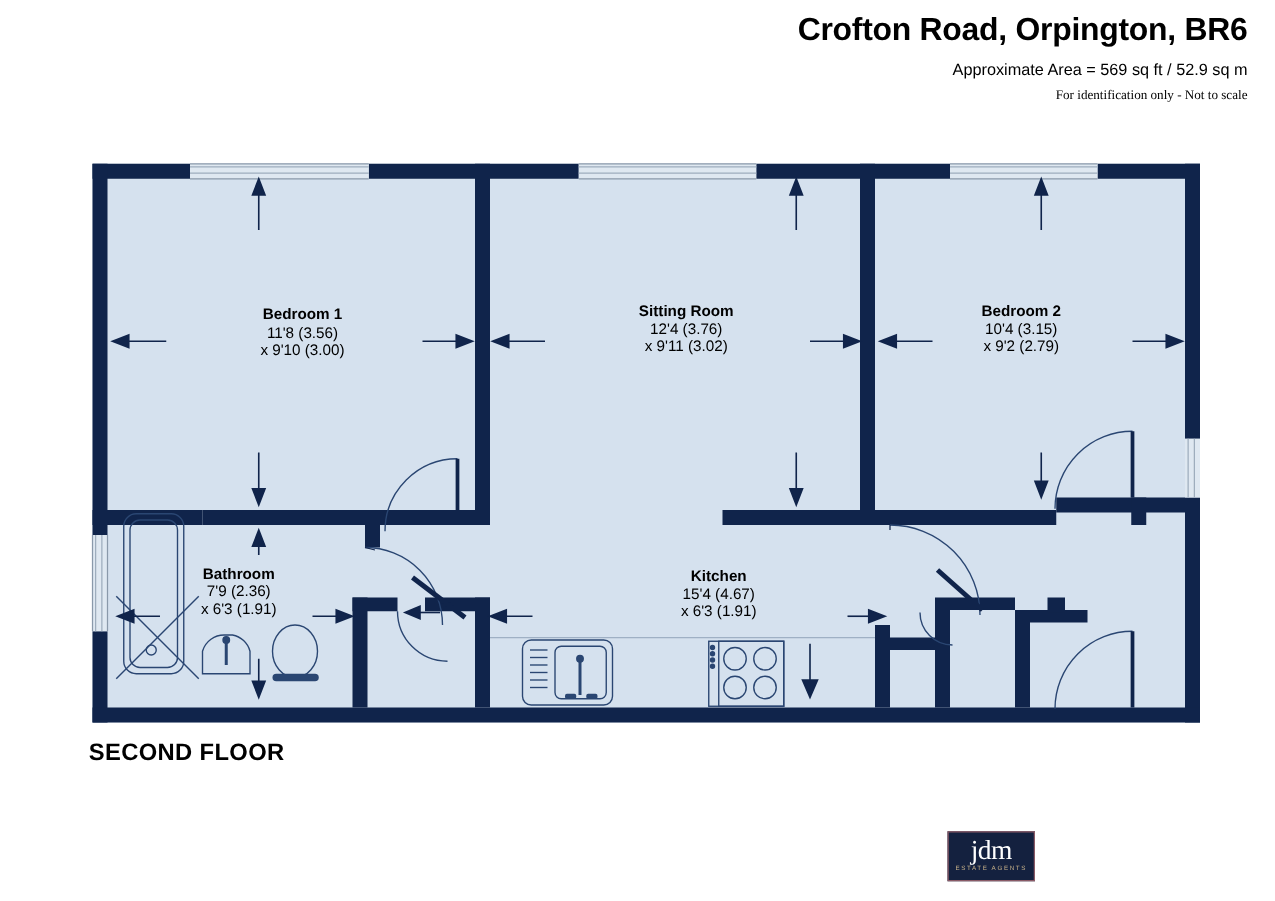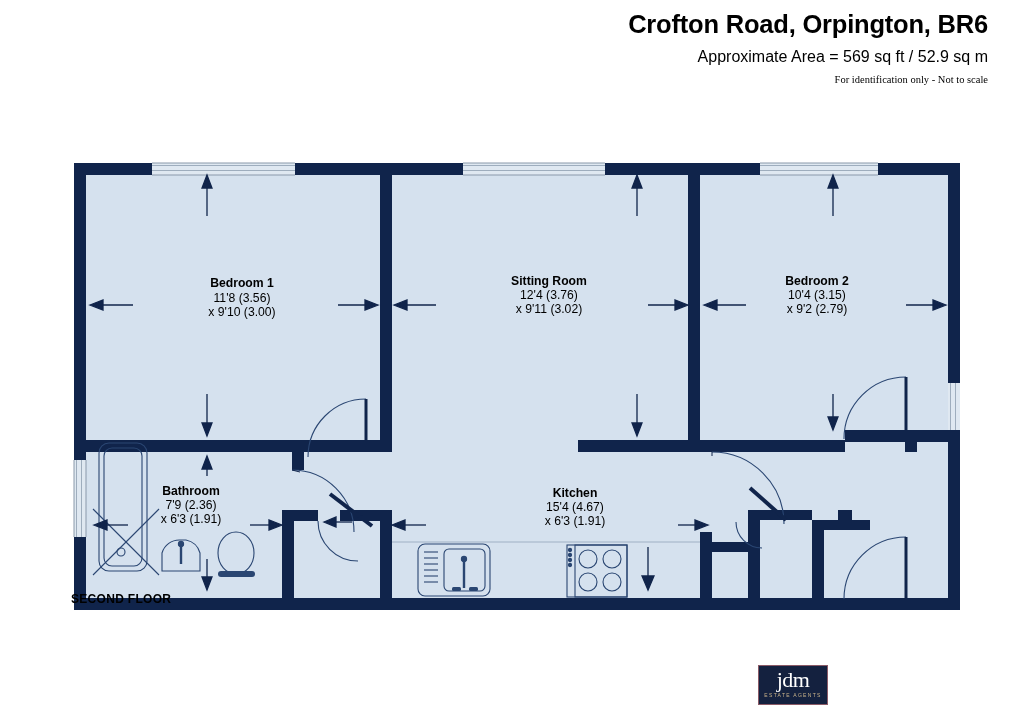--- a/index.html
+++ b/index.html
@@ -18,59 +18,58 @@
 
   
   #header {
     position: absolute;
     top: 0;
     left: 0;
     width: 1020px;
     text-align: right;
     padding-top: 10px;
     box-sizing: border-box;
-    padding-right: 32px;
+    padding-right: 22px;
   }
   #title {
     font-size: 25.5px;
     font-weight: bold;
     letter-spacing: -0.2px;
     line-height: 1.15;
     color: #000;
   }
   #subtitle {
-    font-size: 16px;
+    font-size: 13px;
     font-weight: normal;
     margin-top: 9px;
     color: #000;
   }
   #note {
     font-size: 10.5px;
     margin-top: 8px;
     color: #000;
     font-family: Liberation Serif, serif;
   }
 
   
   #plan-wrap {
     position: absolute;
     left: 0;
     top: 0;
     width: 866px;
     height: 640px;
-    margin-top: 32px;
   }
   #plan-svg { display:block; }
 
   
   #floor-label {
     position: absolute;
     left: 71px;
     top: 592px;
-    font-size: 12px;
+    font-size: 19px;
     font-weight: bold;
     letter-spacing: 0.3px;
     color: #000;
   }
 
   
   #footer {
     position: absolute;
     left: 0;
     top: 660px;

